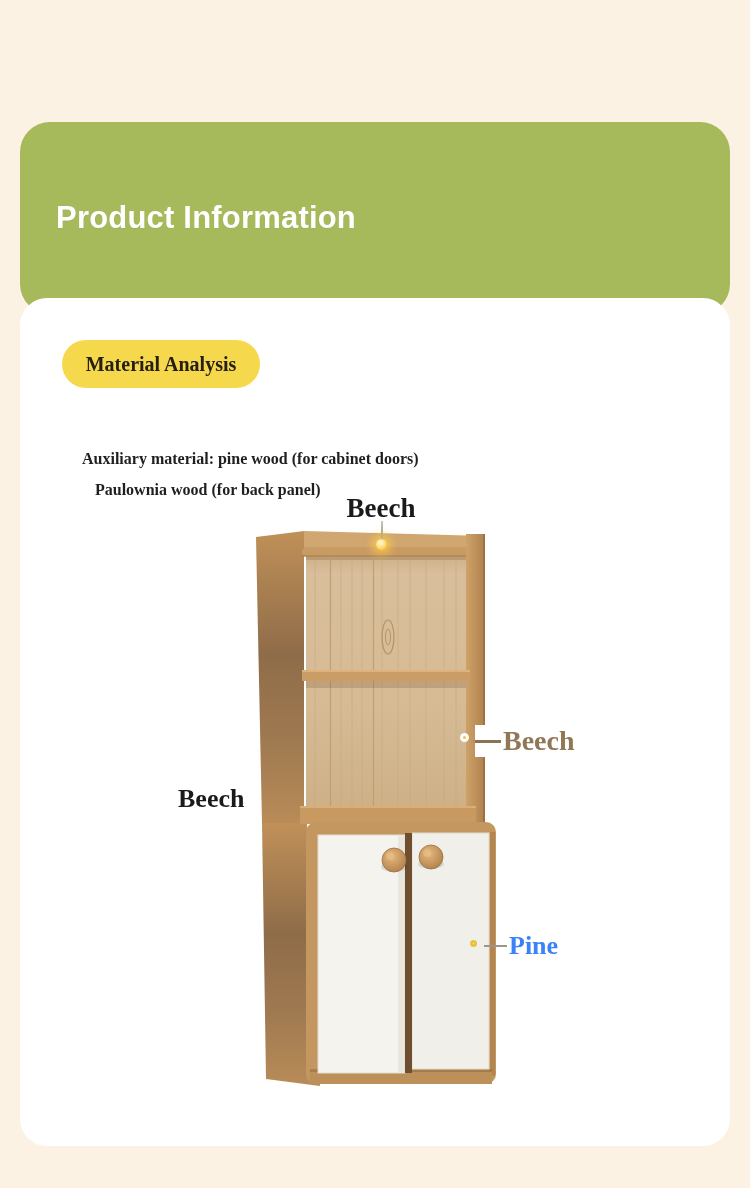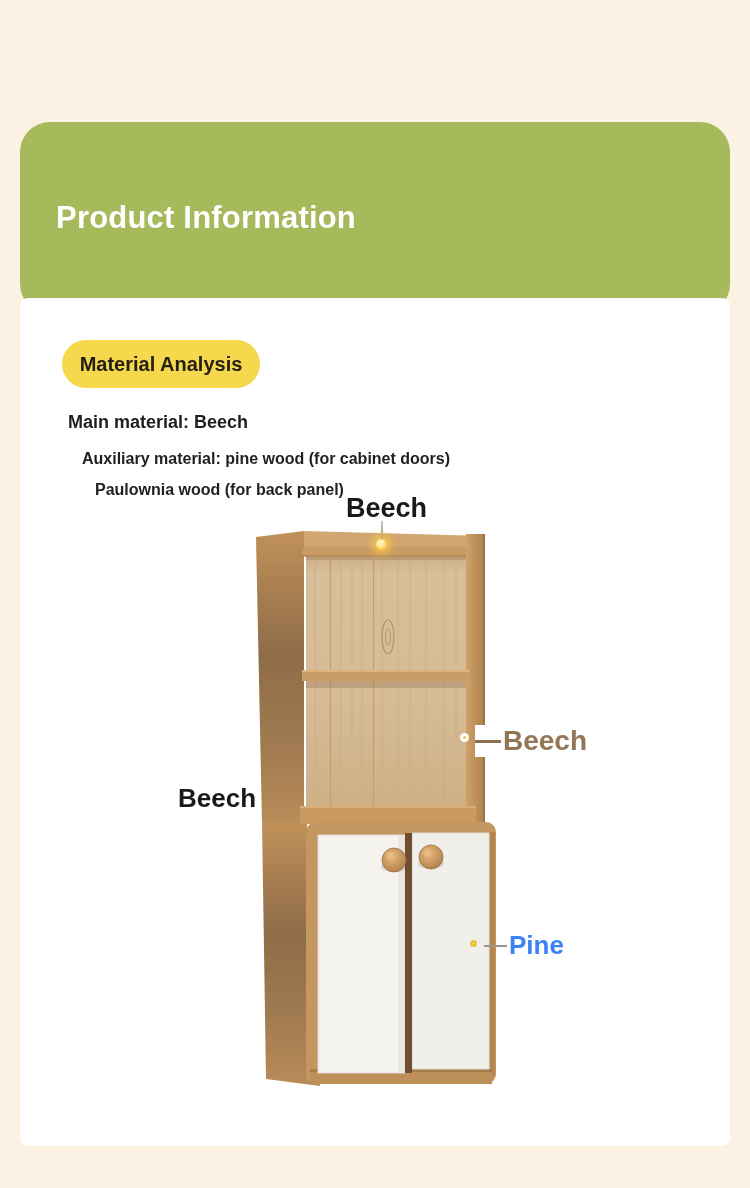--- a/index.html
+++ b/index.html
@@ -19,21 +19,21 @@
     position:absolute; left:20px; top:122px; width:710px; height:192px;
     background:var(--banner-bg); border-radius:30px;
     display:flex; align-items:center; padding-left:36px;
   }
   .banner-title{
     color:var(--banner-text); font-size:31px; font-weight:bold; letter-spacing:.2px;
     text-shadow:0 1px 1px rgba(0,0,0,.04);
   }
   .card{
     position:absolute; left:20px; top:298px; width:710px; height:848px;
-    background:var(--card-bg); border-radius:8px;
+    background:var(--card-bg); border-radius:27px;font-family:Liberation Serif, serif;
   }
   .badge{
     position:absolute; left:42px; top:42px; width:198px; height:48px;
     background:var(--badge-bg); border-radius:26px;
     display:flex; align-items:center; justify-content:center;
     font-size:20px; font-weight:bold; color:var(--badge-text);
   }
   .mat-line{position:absolute; font-weight:bold; color:#1F1F1F; white-space:nowrap;}
   .mat-main{left:48px; top:114px; font-size:18px;}
   .mat-aux{left:47px; top:152px; font-size:16px;margin-left:15px;}
@@ -66,21 +66,20 @@
 
 <div class="banner">
   <div class="banner-title">Product Information</div>
 </div>
 
 <div class="card">
   <div class="badge">
     <span>Material Analysis</span>
   </div>
 
-  <div class="mat-line mat-main">Main material: Beech</div>
   <div class="mat-line mat-aux">Auxiliary material: pine wood (for cabinet doors)</div>
   <div class="mat-line mat-aux2">Paulownia wood (for back panel)</div>
 
   <div class="figure">
 
     <svg class="cabinet-svg" viewBox="0 0 270 580" aria-hidden="true">
       <defs>
         <linearGradient id="sideGrad" x1="0" y1="0" x2="0" y2="1">
           <stop offset="0" stop-color="#C09058"></stop>
           <stop offset="0.42" stop-color="#8F6C49"></stop>

